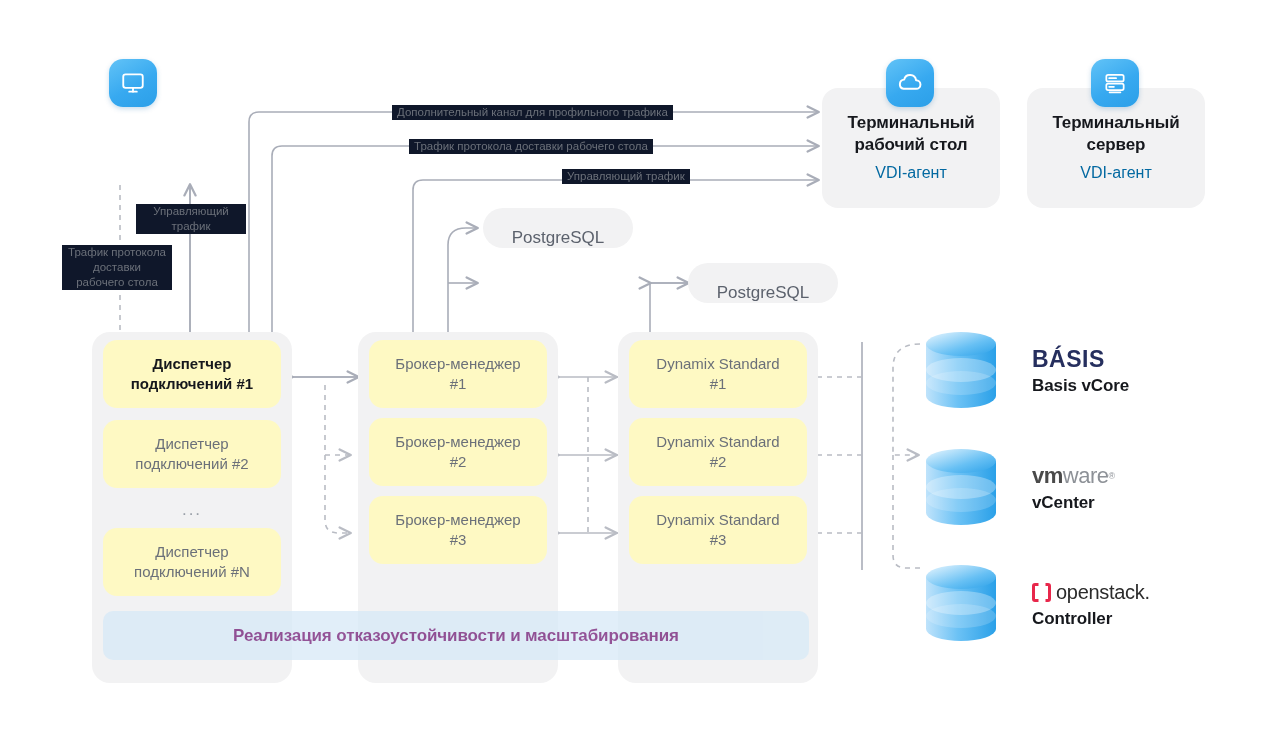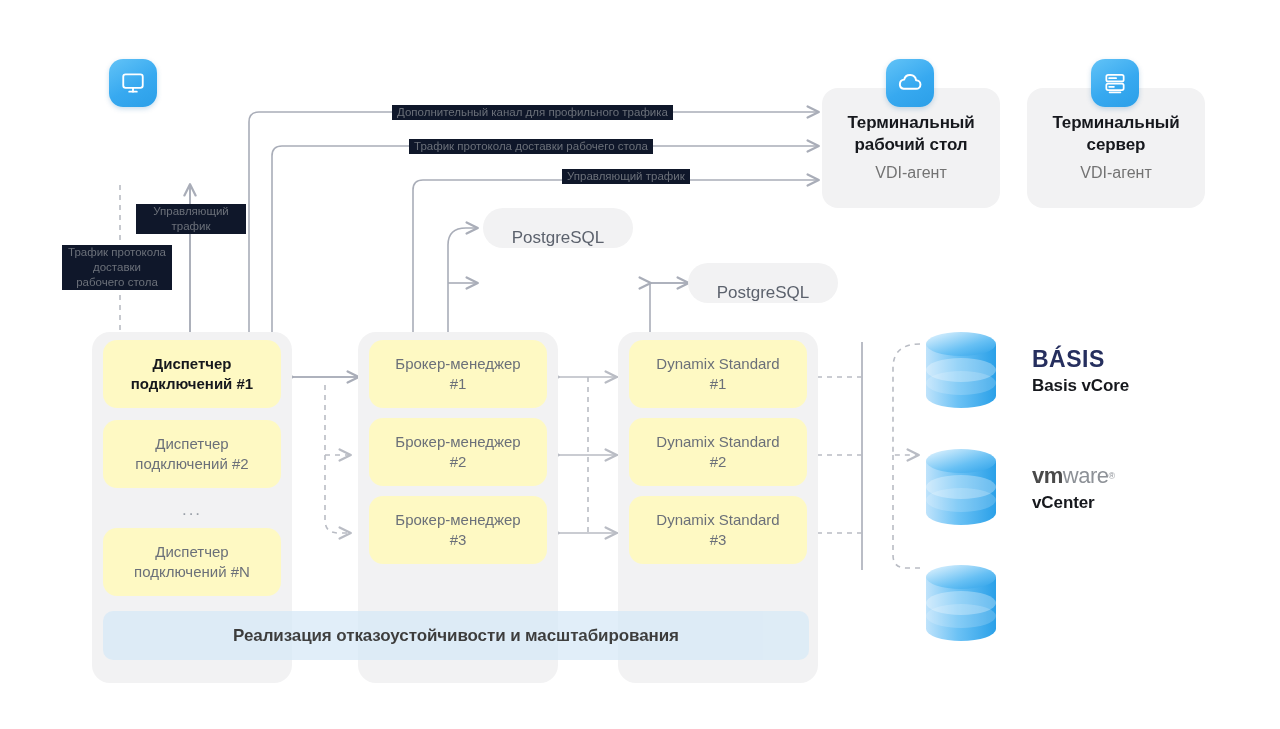--- a/index.html
+++ b/index.html
@@ -29,21 +29,21 @@
   .card .title {
     font-weight:bold;
     font-size:17px;
     line-height:22px;
     color:#16181d;
     letter-spacing:-0.1px;
   }
   .card .sub {
     font-size:16px;
     line-height:22px;
-    color:#737373;
+    color:#0369a1;
     margin-top:6px;
   }
 
   
   .appicon {
     position:absolute;
     width:48px; height:48px;
     border-radius:14px;
     background:linear-gradient(150deg,#62c3f7 0%,#37a9f0 55%,#2b9fe8 100%);
     box-shadow:0 2px 5px rgba(40,120,180,.25);
@@ -87,21 +87,21 @@
     width:706px; height:49px;
     background:#d7e9f7;
     opacity:.75;
     border-radius:10px;
     display:flex; align-items:center; justify-content:center;
     z-index:6;
   }
   .banner span {
     font-size:17px;
     font-weight:bold;
-    color:#000000;
+    color:#701a75;
     letter-spacing:-0.1px;
   }
 
   
   .pill {
     position:absolute;
     background:#f2f2f3;
     border-radius:20px;
     display:flex; align-items:flex-end; justify-content:center;
     font-size:17px;
@@ -401,15 +401,23 @@
 
   <div class="dbrow" style="left:922px; top:563px;">
     <div class="cyl">
       <svg width="78" height="82" viewBox="0 0 78 82">
         <path d="M4,14 L4,66 A35,12 0 0 0 74,66 L74,14 Z" fill="url(#gA)"></path>
         <ellipse cx="39" cy="40" rx="35" ry="12" fill="#ffffff" opacity=".30"></ellipse>
         <ellipse cx="39" cy="53" rx="35" ry="12" fill="#ffffff" opacity=".18"></ellipse>
         <ellipse cx="39" cy="14" rx="35" ry="12" fill="url(#gTop)"></ellipse>
       </svg>
     </div>
+    <div class="dbtext">
+      <div class="logoline os-logo">
+        <span class="os-mark"></span>
+        <span class="os-text">openstack</span>
+          <span class="os-text dot">.</span>
+      </div>
+      <div class="dblabel">Controller</div>
+    </div>
   </div>
 
 </div>
 
 </body></html>

